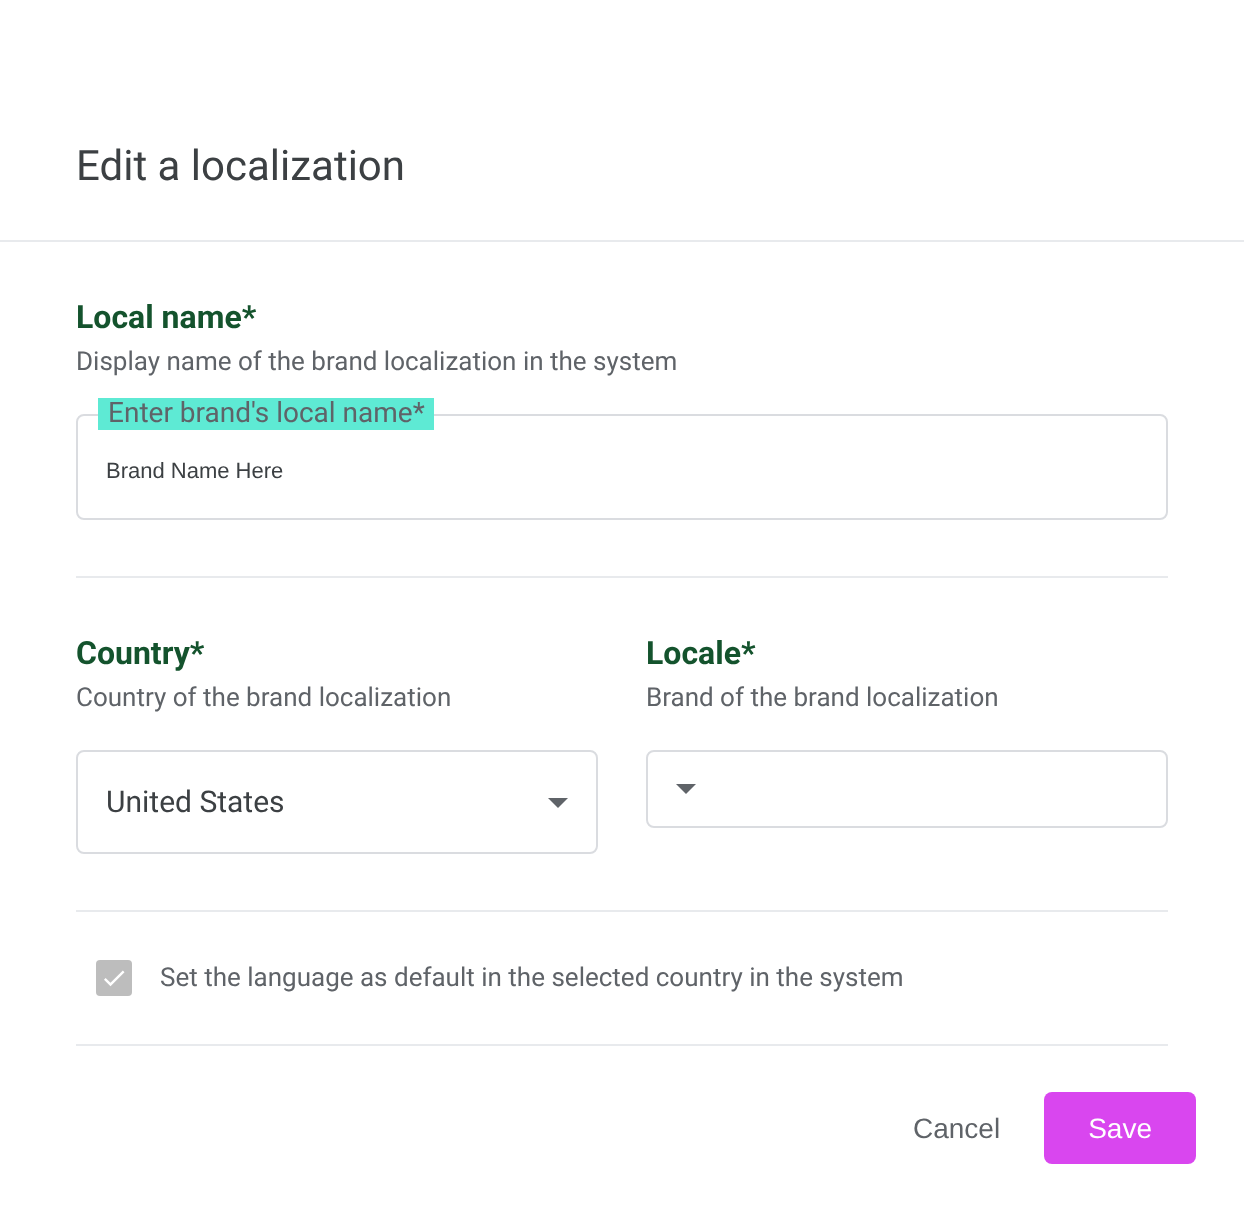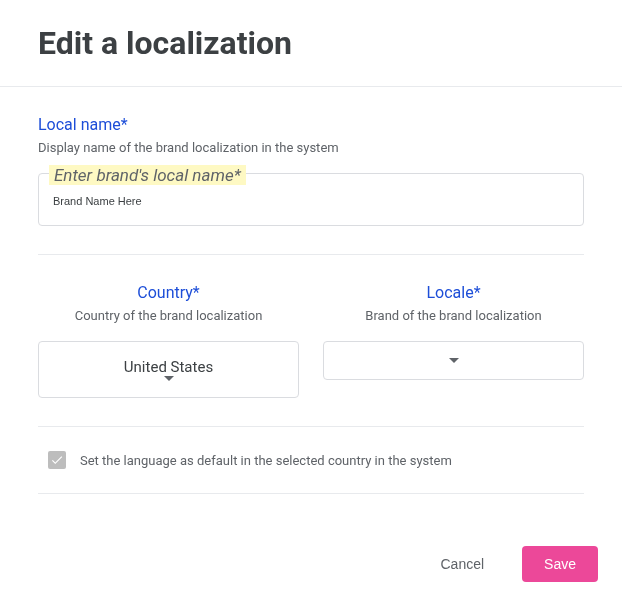--- a/index.html
+++ b/index.html
@@ -17,88 +17,86 @@
     .dialog {
       width: 100%;
       height: 100%;
       position: relative;
     }
     .header {
       padding: 24px 38px 24px 38px;
       border-bottom: 1px solid #e8eaed;
     }
     .title {
-      font-size: 32px;
-      font-weight: 700;
+      font-size: 21px;
+      font-weight: 400;
       color: #3c4043;
+      margin-top: 48px;
     }
     .body {
       padding: 0 38px;
     }
     .section {
       padding: 28px 0 28px 0;
       border-bottom: 1px solid #e8eaed;
     }
     .section:last-of-type {
       border-bottom: 1px solid #e8eaed;
     }
     .section-title {
       font-size: 16px;
-      font-weight: 400;
-      color: #1d4ed8;
+      font-weight: 700;
+      color: #14532d;
       margin-bottom: 6px;
     }
     .section-desc {
       font-size: 13px;
       color: #5f6368;
       margin-bottom: 18px;
     }
     .outlined-field {
       position: relative;
       border: 1px solid #dadce0;
       border-radius: 4px;
       padding: 16px 14px;
     }
     .outlined-field .floating-label {
       position: absolute;
       top: -9px;
       left: 10px;
-      background: #fef9c3;
+      background: #5eead4;
       padding: 0 5px;
-      font-size: 17px;
-      color: #5f6368;
-      font-style: italic;
+      font-size: 14px;
+      color: #5f6368;
     }
     .outlined-field input {
       border: none;
       outline: none;
       font-size: 11px;
       color: #3c4043;
       width: 100%;
       background: transparent;
     }
     .row {
       display: flex;
       gap: 24px;
     }
     .col {
       flex: 1;
       min-width: 0;
-      text-align: center;
     }
     .select-field {
       position: relative;
       border: 1px solid #dadce0;
       border-radius: 4px;
       padding: 16px 14px;
       cursor: pointer;
       display: flex;
       align-items: center;
       justify-content: space-between;
-      flex-direction: column;
     }
     .select-field .select-value {
       font-size: 15px;
       color: #3c4043;
     }
     .select-field .dropdown-arrow {
       width: 0;
       height: 0;
       border-left: 5px solid transparent;
       border-right: 5px solid transparent;
@@ -130,36 +128,36 @@
     .checkbox-label {
       font-size: 13px;
       color: #5f6368;
     }
     .footer {
       position: absolute;
       bottom: 24px;
       right: 24px;
       display: flex;
       align-items: center;
-      gap: 16px;
+      gap: 0;
     }
     .btn {
       font-size: 14px;
       font-weight: 500;
       padding: 10px 22px;
       border-radius: 4px;
       border: none;
       cursor: pointer;
     }
     .btn-text {
       background: transparent;
       color: #5f6368;
     }
     .btn-primary {
-      background: #ec4899;
+      background: #d946ef;
       color: #fff;
     }
   </style>
 </head>
 <body>
 
 <div class="dialog">
 
   <div class="header">
     <h1 class="title">Edit a localization</h1>

